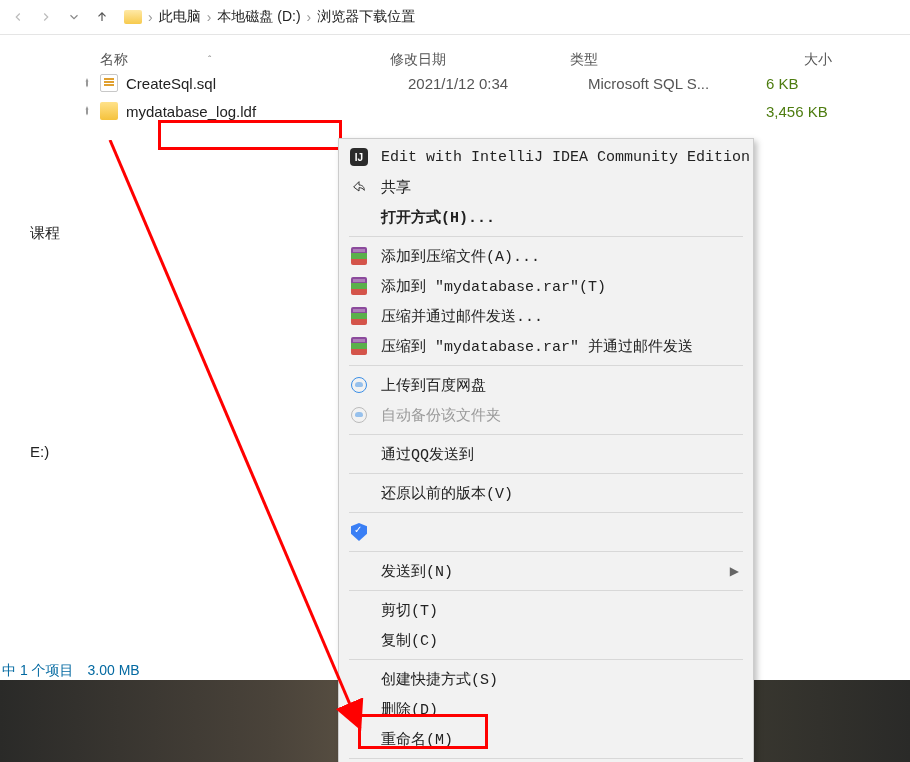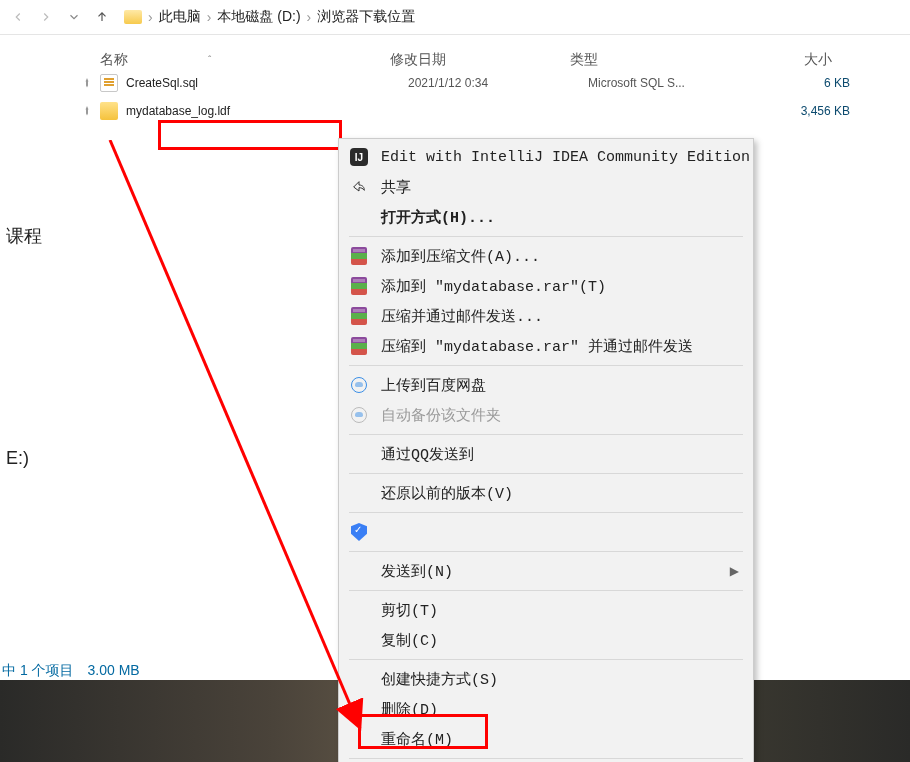--- a/index.html
+++ b/index.html
@@ -15,33 +15,33 @@
 
 .content { position: absolute; left: 74px; top: 35px; right: 0; bottom: 100px; }
 .headers { display: flex; height: 34px; align-items: flex-end; font-size: 14px; color: #555; padding-left: 26px; }
 .col-name { width: 290px; display: flex; align-items: center; gap: 80px; }
 .sort-arr { font-size: 10px; color: #888; }
 .col-date { width: 180px; margin-top: 48px; }
 .col-type { width: 178px; }
 .col-size { width: 92px; text-align: right; padding-right: 8px; margin-top: 36px; }
 
 .files { }
-.file-row { display: flex; height: 28px; align-items: center; padding-left: 0; font-size: 12px; color: #222; position: relative; }
+.file-row { display: flex; height: 28px; align-items: center; padding-left: 0; font-size: 15px; color: #222; position: relative; }
 .file-row.selected { background: #cfe8ff; }
 .pin { width: 26px; display: flex; justify-content: center; color: #888; }
 .fi { width: 18px; height: 18px; margin-right: 8px; display: inline-flex; align-items: center; justify-content: center; }
 .fi-sql { background: #fff; border: 1px solid #c8c8c8; border-radius: 2px; position: relative; }
 .fi-sql::before { content: ""; position: absolute; left: 3px; top: 3px; right: 3px; height: 2px; background: #e0a030; box-shadow: 0 3px 0 #e0a030, 0 6px 0 #e0a030; }
 .fi-db { background: linear-gradient(180deg,#ffe28a,#f5c23c); border-radius: 2px; position: relative; }
 .fname { width: 282px; }
 .fdate { width: 180px; color: #555; }
 .ftype { width: 178px; color: #555; white-space: nowrap; overflow: hidden; text-overflow: ellipsis; }
-.fsize { width: 92px; text-align: right; color: #0c4a6e; padding-right: 8px; }
-
-.left-stubs { position: absolute; left: 0; top: 214px; width: 74px; font-size: 18px; color: #222; }
+.fsize { width: 92px; text-align: left; color: #4d7c0f; padding-right: 8px; }
+
+.left-stubs { position: absolute; left: 0; top: 214px; width: 74px; font-size: 15px; color: #222; padding-left: 24px; }
 .stub { padding: 10px 6px; }
 
 .status { position: absolute; left: 0; bottom: 76px; font-size: 14px; color: #0369a1; padding: 6px 2px; }
 
 .bg-img { position: absolute; left: 0; bottom: 0; width: 910px; height: 82px; background: linear-gradient(90deg,#2a2a28,#4a433a 30%,#716450 55%,#3a3830 80%,#2a2a28); }
 
 .redbox-file { position: absolute; left: 158px; top: 120px; width: 184px; height: 30px; border: 3px solid #ff0000; pointer-events: none; }
 .redbox-prop { position: absolute; left: 358px; top: 714px; width: 130px; height: 35px; border: 3px solid #ff0000; pointer-events: none; z-index: 20; }
 .red-arrow { position: absolute; left: 100px; top: 140px; width: 300px; height: 610px; pointer-events: none; z-index: 15; }
 

